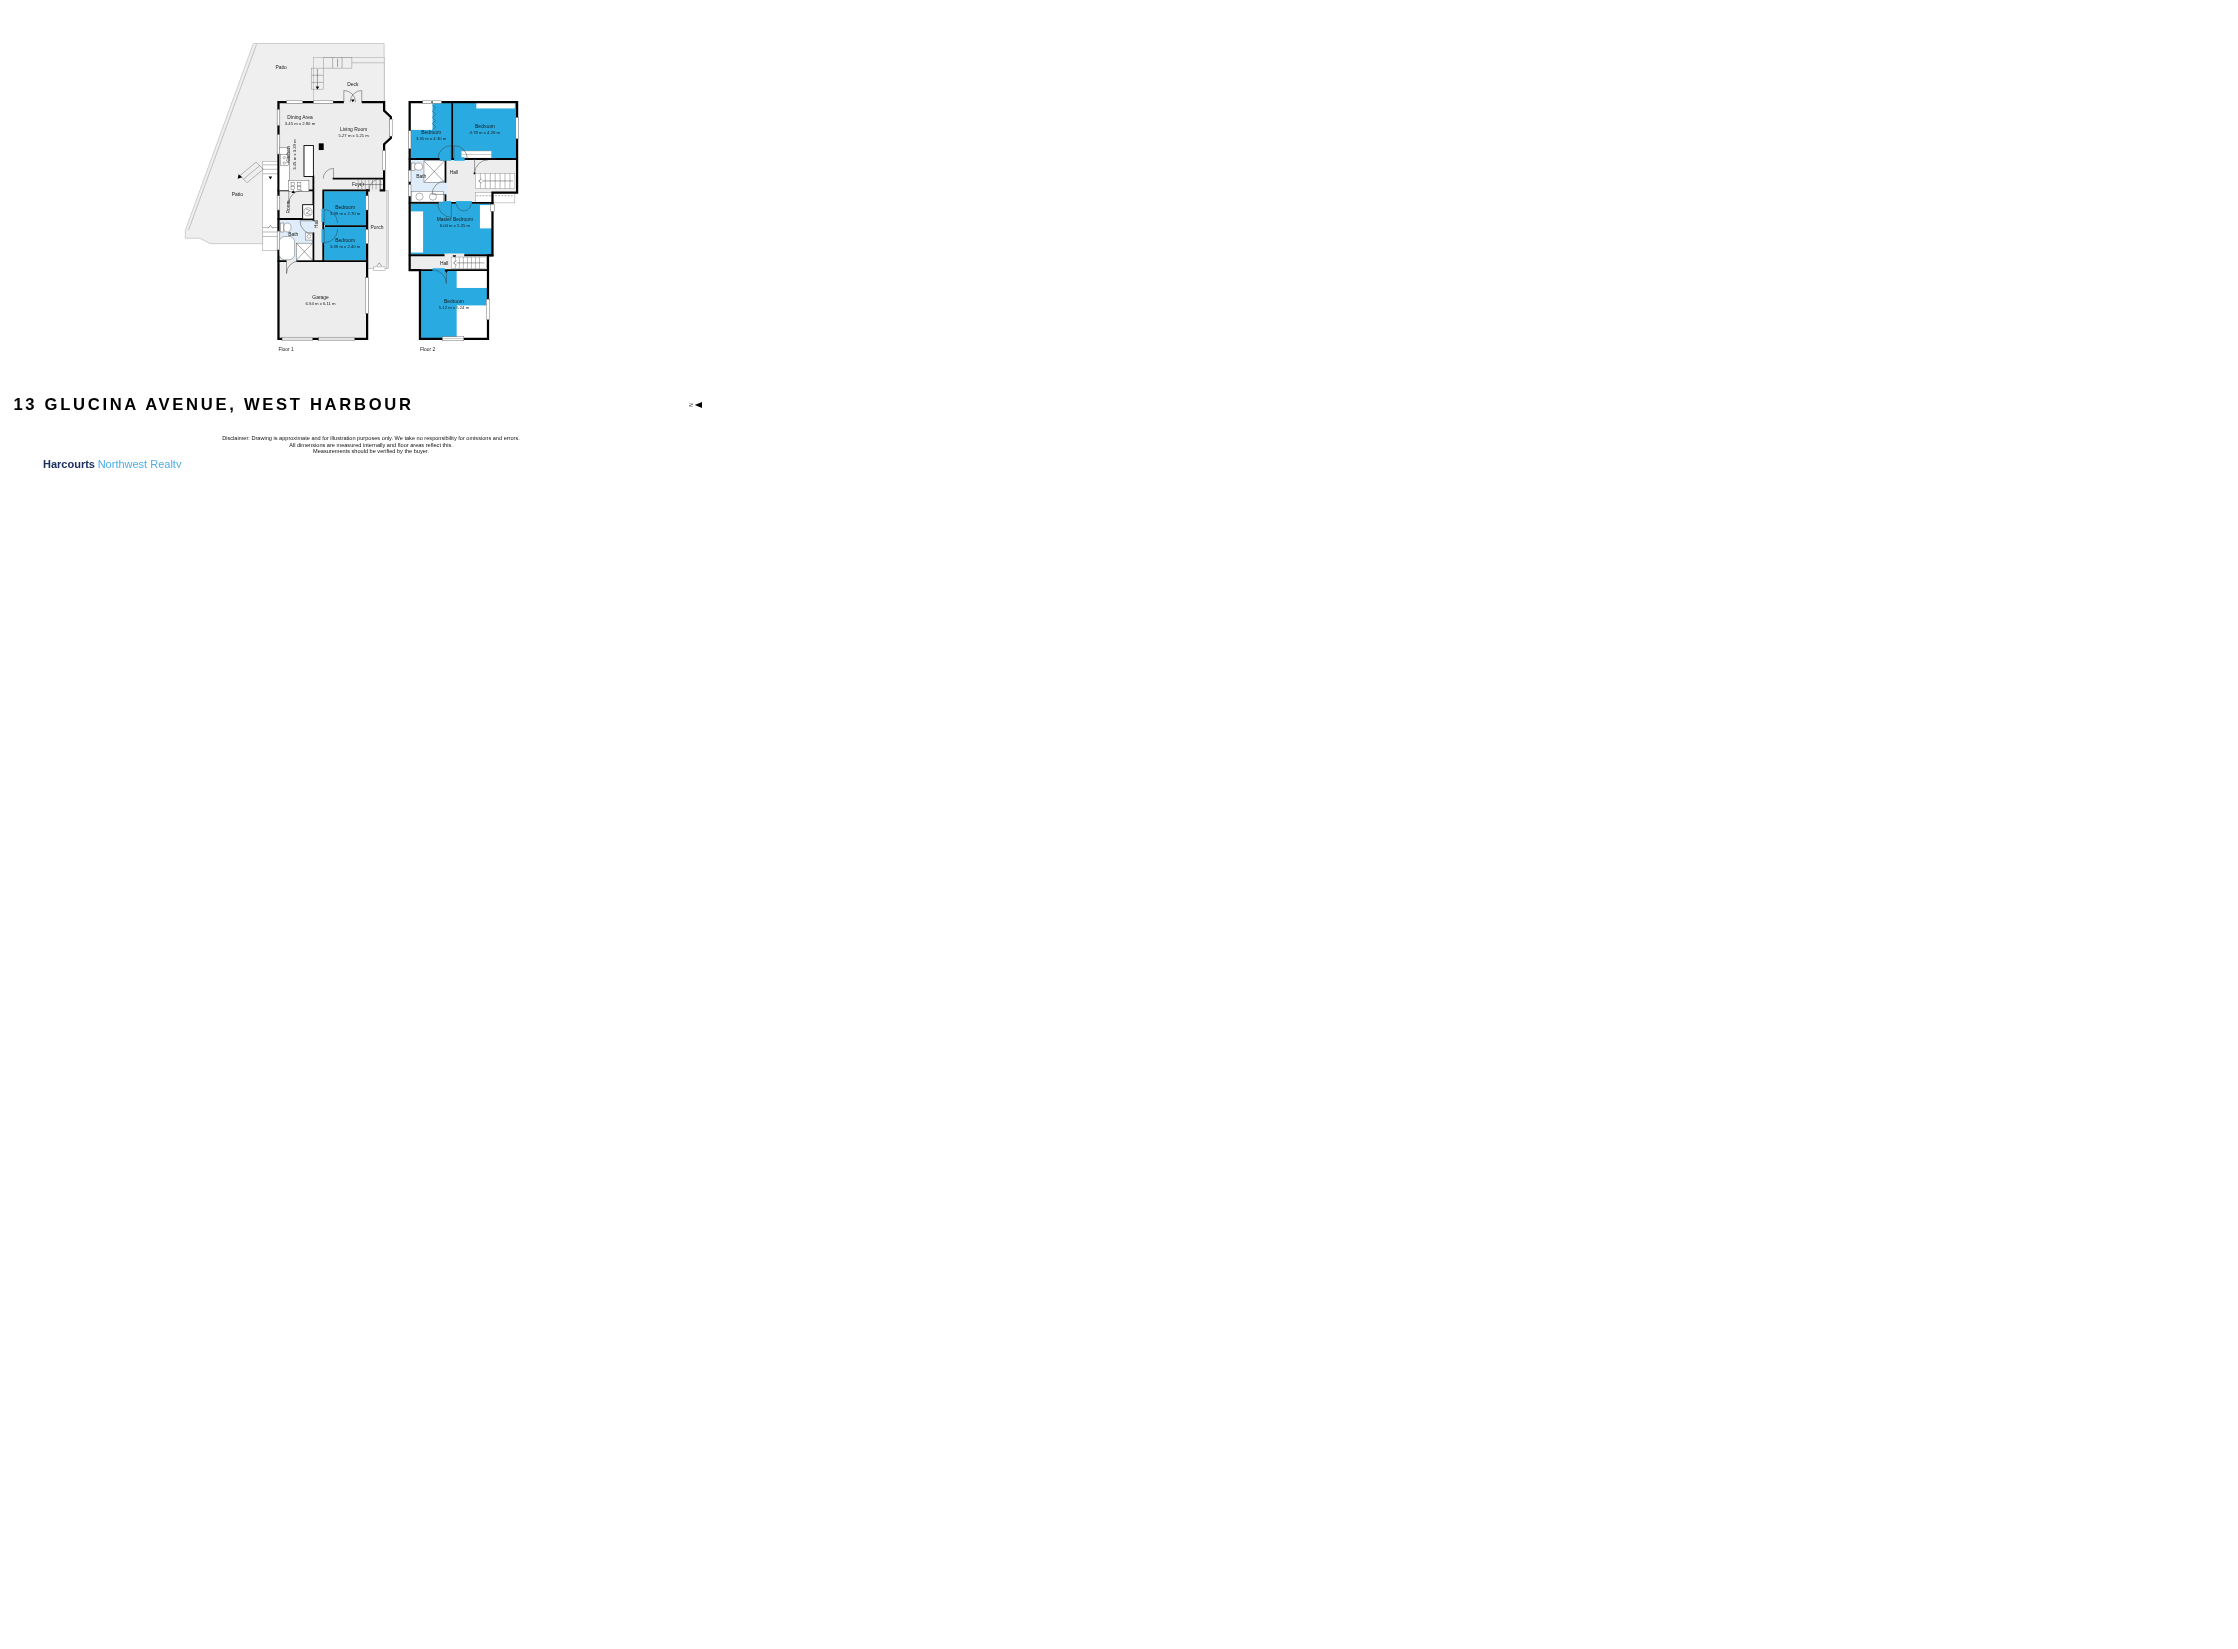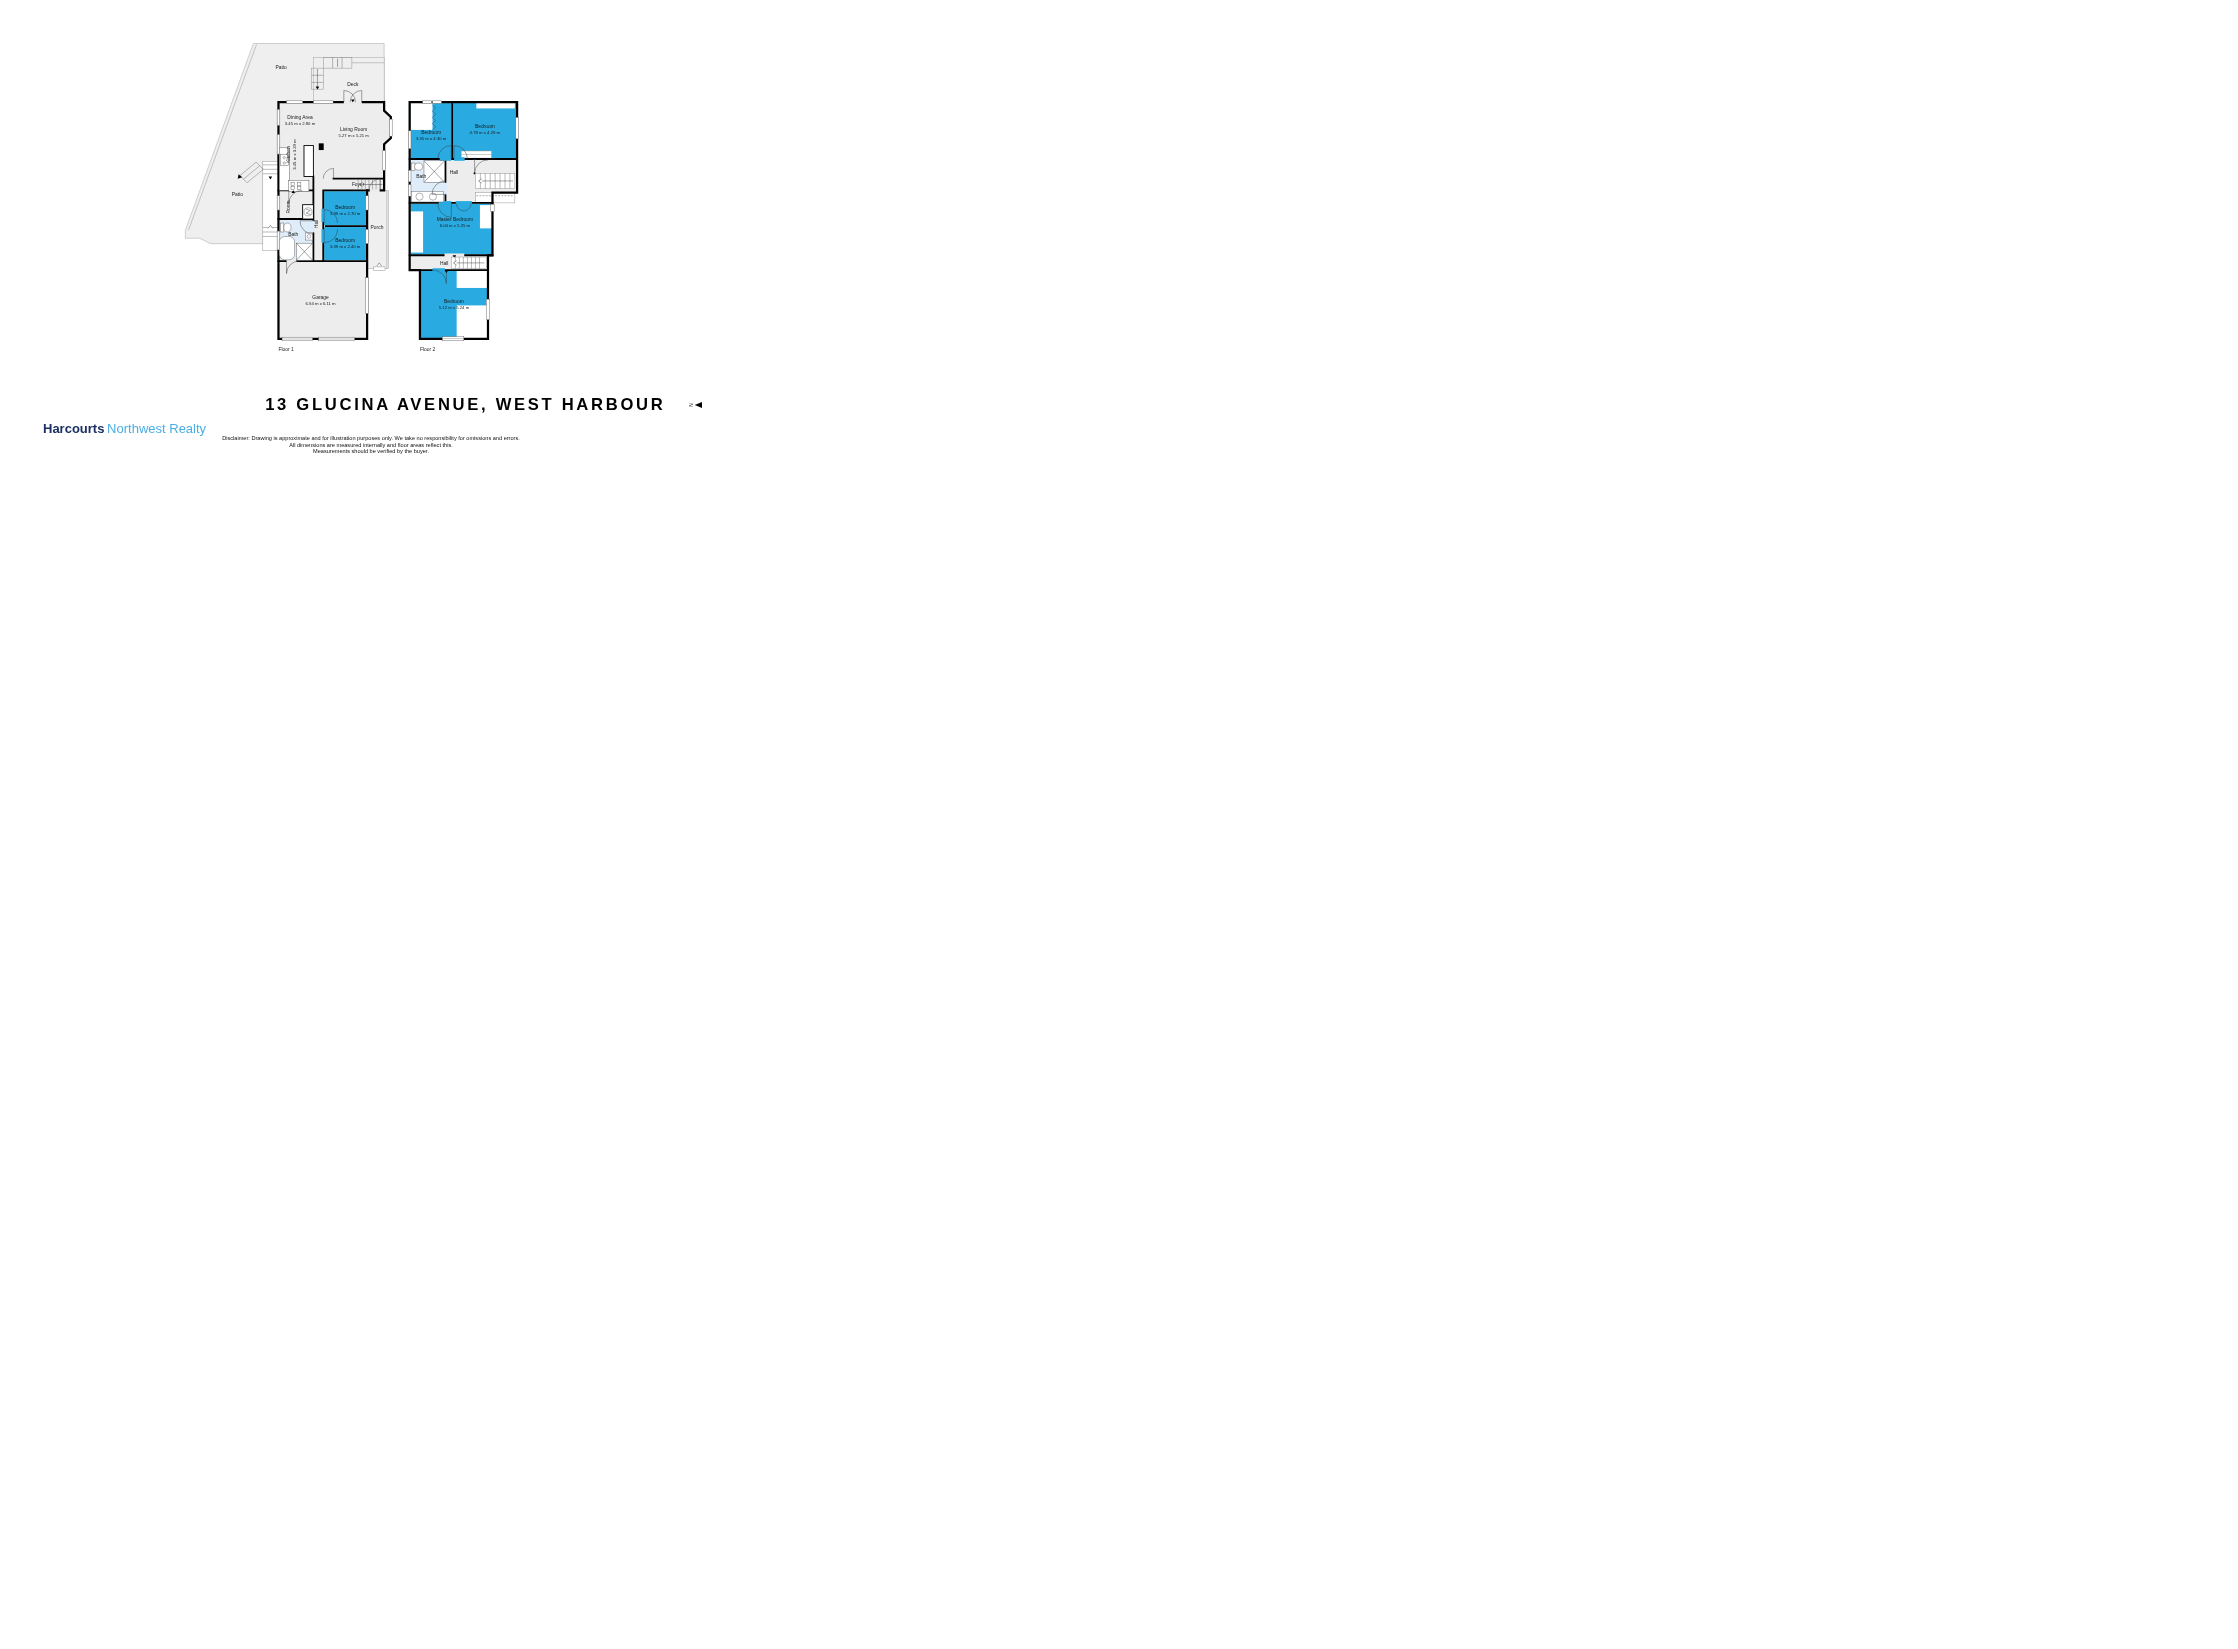--- a/index.html
+++ b/index.html
@@ -11,24 +11,24 @@
   .flr{font-size:11px;fill:#1a1a1a;text-anchor:start;}
   .wall{fill:none;stroke:#000;stroke-width:5;stroke-linecap:square;}
   .iwall{fill:none;stroke:#000;stroke-width:4;stroke-linecap:square;}
   .thin{fill:none;stroke:#888;stroke-width:1;}
   .fix{fill:#fff;stroke:#555;stroke-width:1;}
   .win{fill:#fff;stroke:#666;stroke-width:1;}
   .arc{fill:none;stroke:#333;stroke-width:1;}
   .tread{stroke:#666;stroke-width:1;}
   .mark{fill:#000;}
   .openhead{fill:#fff;stroke:#333;stroke-width:1;}
-  .titlebar{position:absolute;left:0;right:0;top:395px;display:flex;justify-content:flex-end;
+  .titlebar{position:absolute;left:0;right:0;top:395px;display:flex;justify-content:space-between;
             align-items:center;gap:22px;transform:translateX(13.4px);}
   .titlebar .addr{font-size:16.6px;font-weight:600;letter-spacing:2.7px;color:#000;white-space:nowrap;}
-  .logo{position:absolute;left:43px;top:421px;font-size:13px;white-space:nowrap;}
+  .logo{position:absolute;left:43px;top:458px;font-size:11px;white-space:nowrap;}
   .logo .brand{font-weight:bold;color:#1c2f63;}
   .logo .sub{font-weight:300;color:#4aaee6;margin-left:2.7px;}
   .disclaimer{position:absolute;left:0;right:0;top:435px;padding-left:40px;text-align:center;
               font-size:5.6px;color:#111;line-height:1.18;}
 </style>
 </head>
 <body>
 
 <div class="canvas">
 

